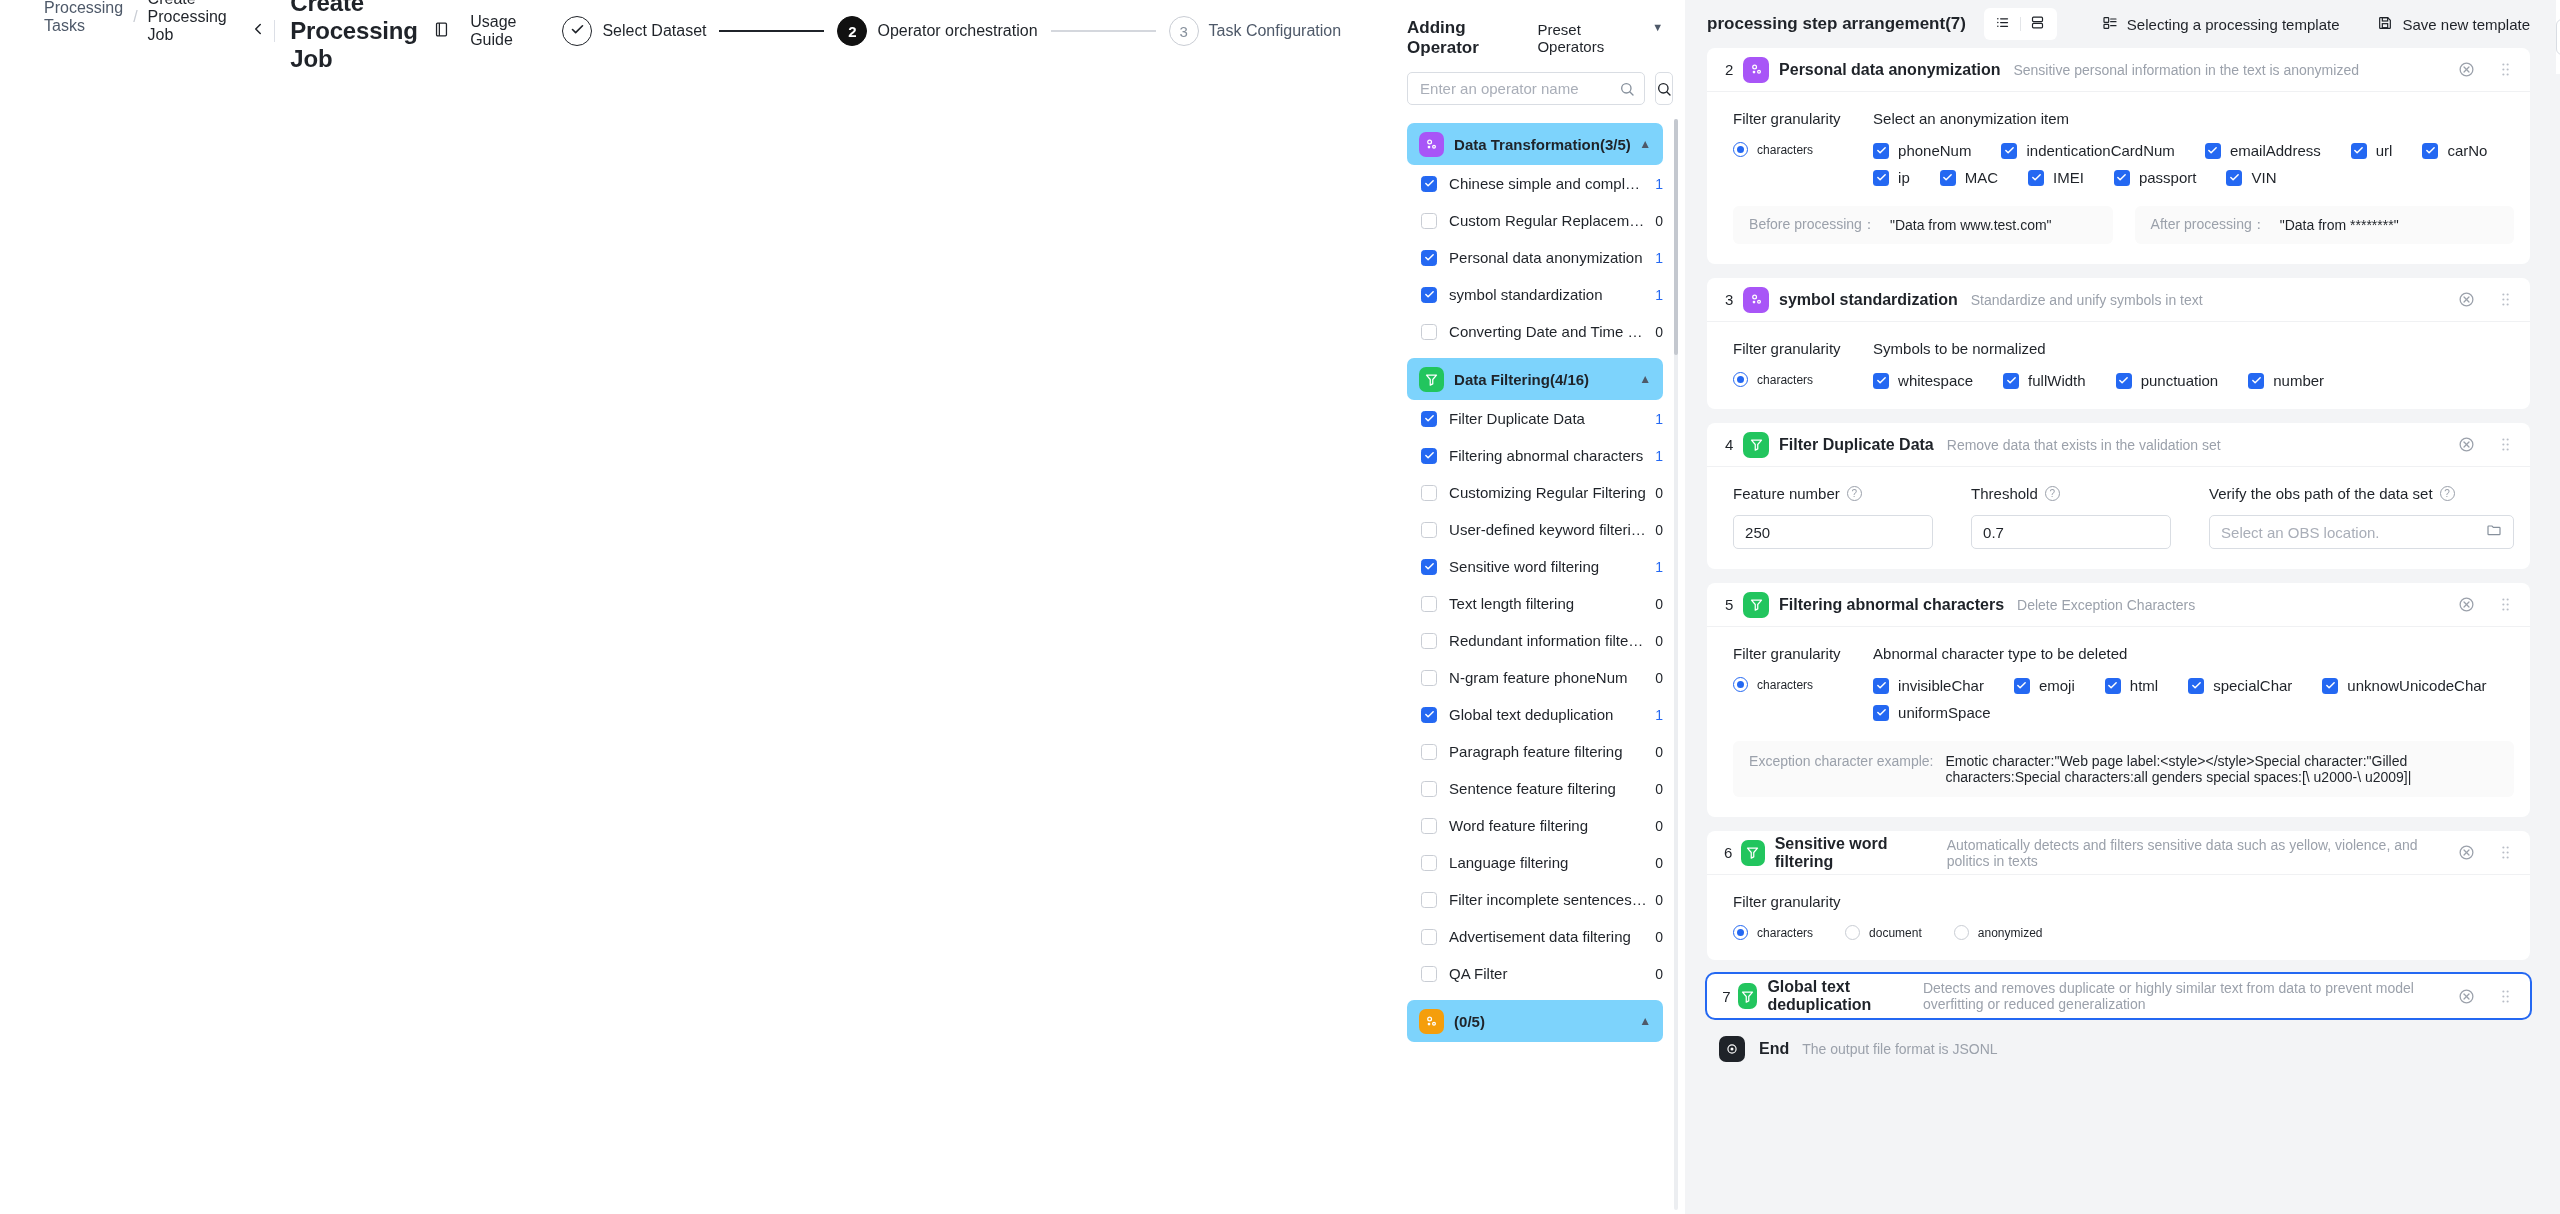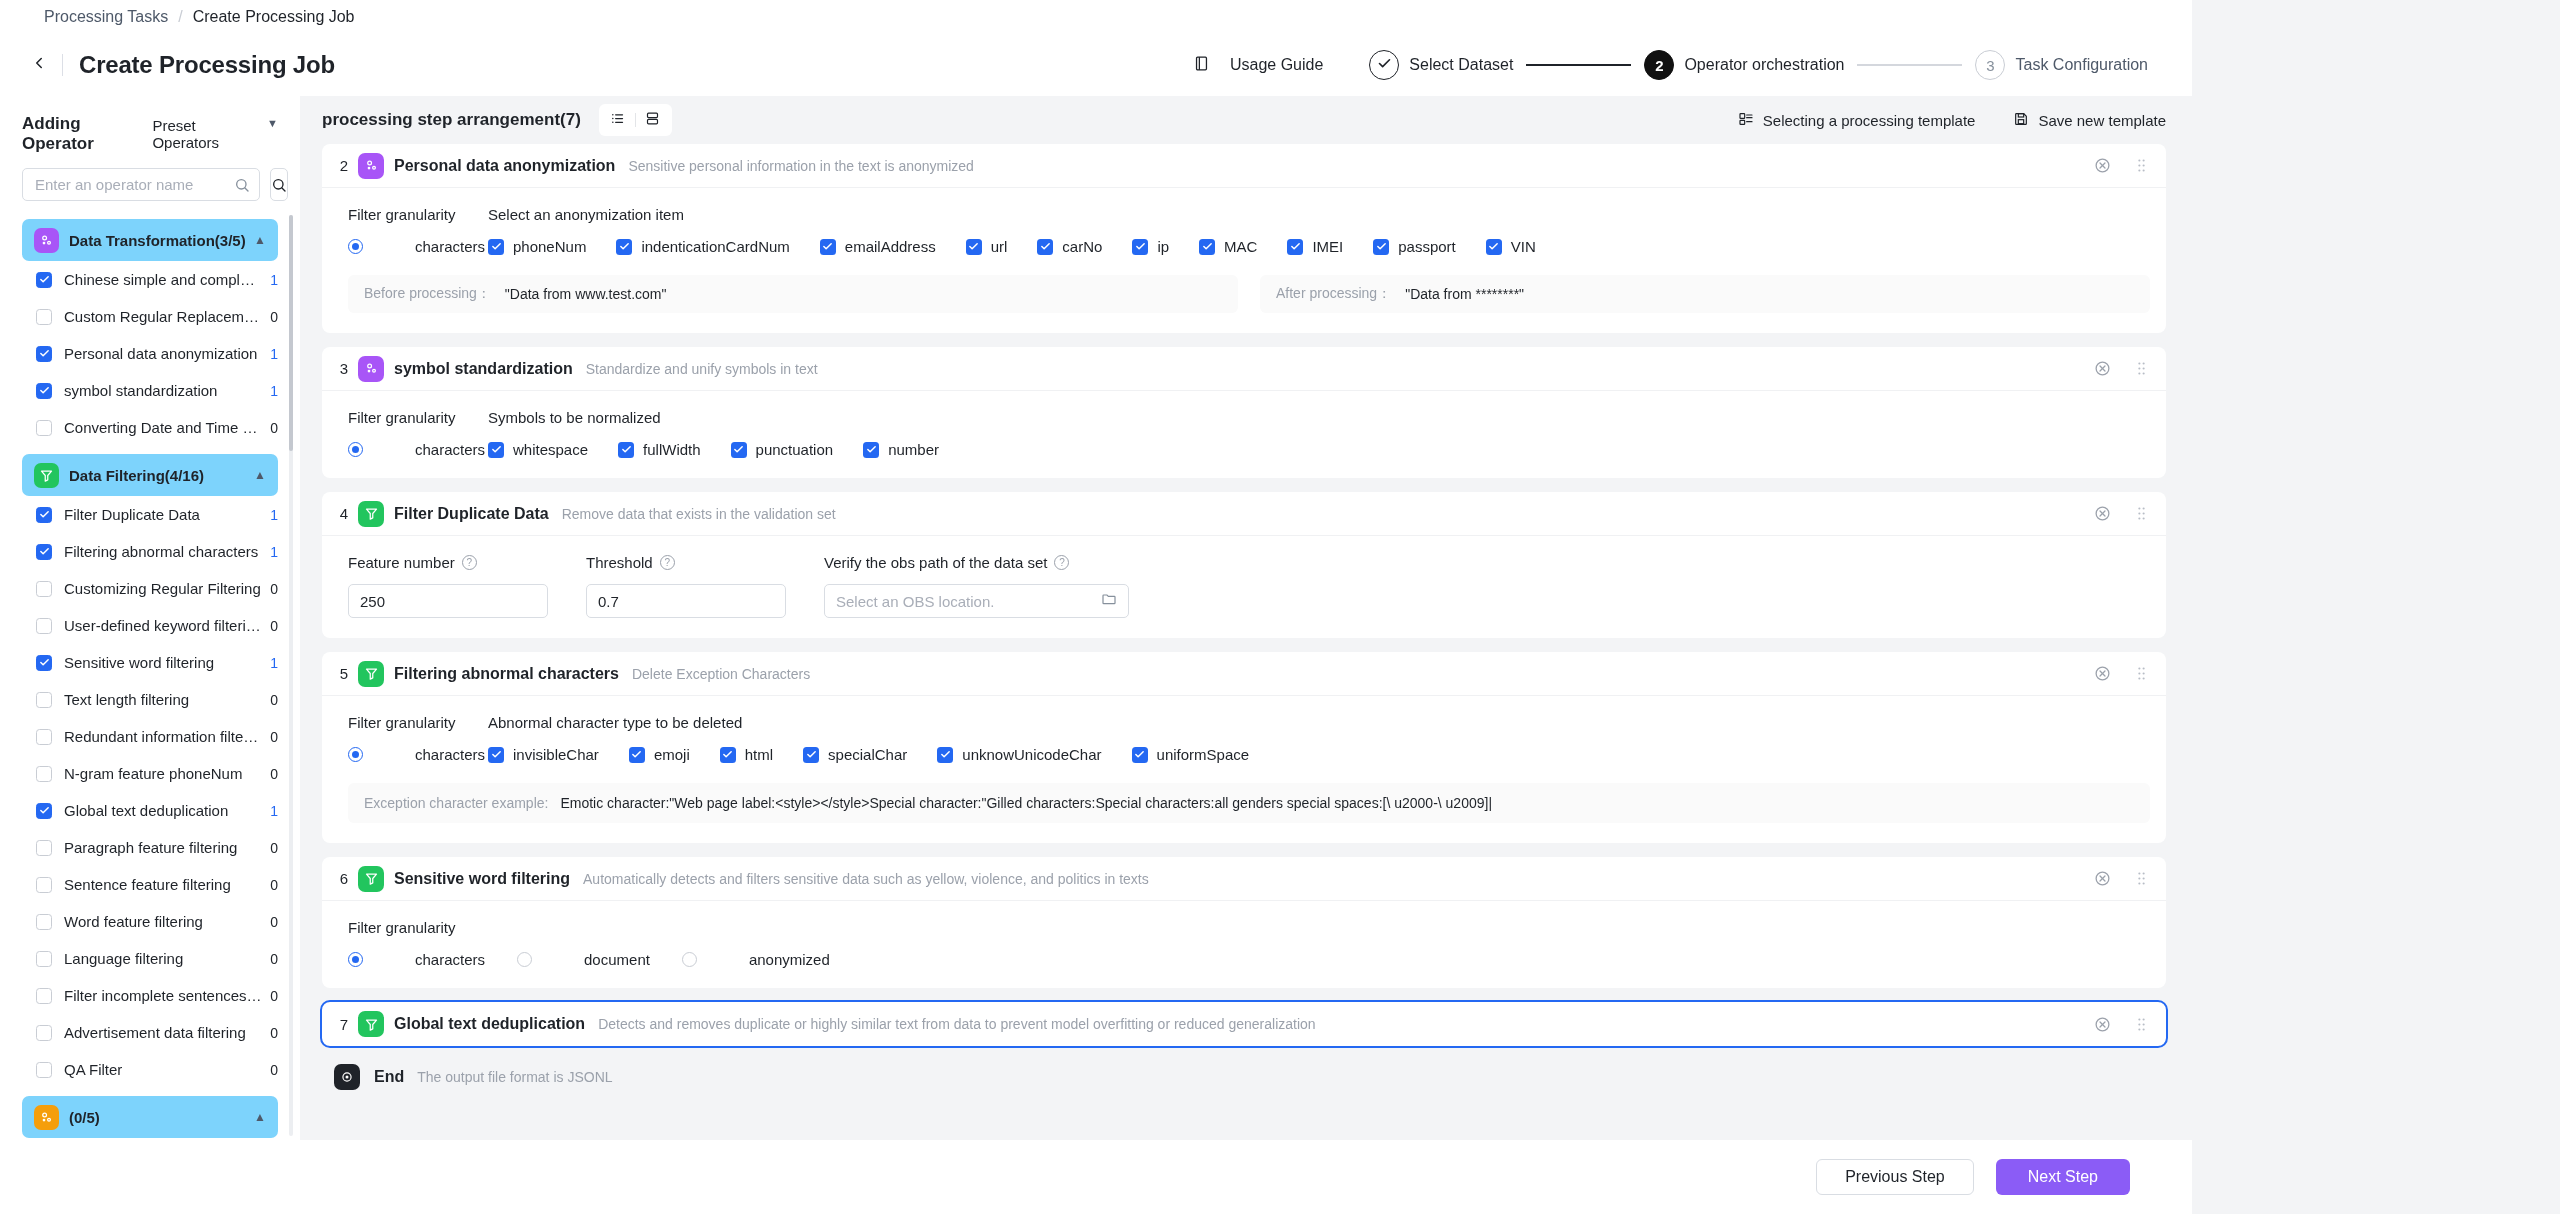--- a/index.html
+++ b/index.html
@@ -3,21 +3,21 @@
 <meta charset="utf-8">
 <style>
   * { box-sizing: border-box; margin: 0; padding: 0; }
   html, body {
     width: 2560px; height: 1214px;
     background: #f3f4f6;
     font-family: "Liberation Sans", sans-serif;
     color: #1f2329;
     overflow: hidden;
   }
-  .app { width: 2192px; height: 1214px; display: flex; flex-direction: column; background:#fff; }
+  .app { width: 2192px; height: 1214px; display: flex; flex-direction: row; background:#fff; }
 
   
   .crumbbar { height: 34px; background:#fff; display:flex; align-items:center; padding-left:44px; font-size:16px; }
   .crumb-link { color:#4e5969; }
   .crumb-sep { color:#c9cdd4; margin:0 10px; }
   .crumb-cur { color:#1f2329; }
 
   
   .titlebar { height:62px; background:#fff; display:flex; align-items:center; padding:0 44px 0 22px; }
   .back-btn { width:34px; height:34px; display:flex; align-items:center; justify-content:center; cursor:pointer; }
@@ -109,21 +109,21 @@
   .card-body { padding:18px 16px 20px 26px; }
   .fieldrow { display:flex; align-items:flex-start; }
   .fcol-gran { width:140px; flex:0 0 auto; }
   .flabel { font-size:15px; color:#1f2329; margin-bottom:15px; }
   .radio-line { display:flex; align-items:center; gap:32px; }
   .radio { display:flex; align-items:center; gap:9px; cursor:pointer; }
   .rdot { width:15px; height:15px; border-radius:50%; border:1.4px solid #c9cdd4; background:#fff;
           display:flex; align-items:center; justify-content:center; }
   .rdot.on { border-color:#2468f2; border-width:1.6px; }
   .rdot.on i { width:7px; height:7px; border-radius:50%; background:#2468f2; display:block; }
-  .rtxt { font-size:15px;margin-left:43px; }
+  .rtxt { font-size:12px; }
 
   .checks { display:flex; align-items:center; flex-wrap:wrap; gap:10px 30px; }
   .chk { display:flex; align-items:center; gap:9px; cursor:pointer; }
   .chk .cb2 { width:16px; height:16px; border-radius:3.5px; background:#2468f2; display:flex;
               align-items:center; justify-content:center; }
   .chk .cb2 svg { width:11px; height:11px; }
   .chk span { font-size:15px; }
 
   .example-row { display:flex; gap:22px; margin-top:20px; }
   .example { flex:1; background:#fafafa; border-radius:6px; height:38px; display:flex; align-items:center; padding:0 16px; }

